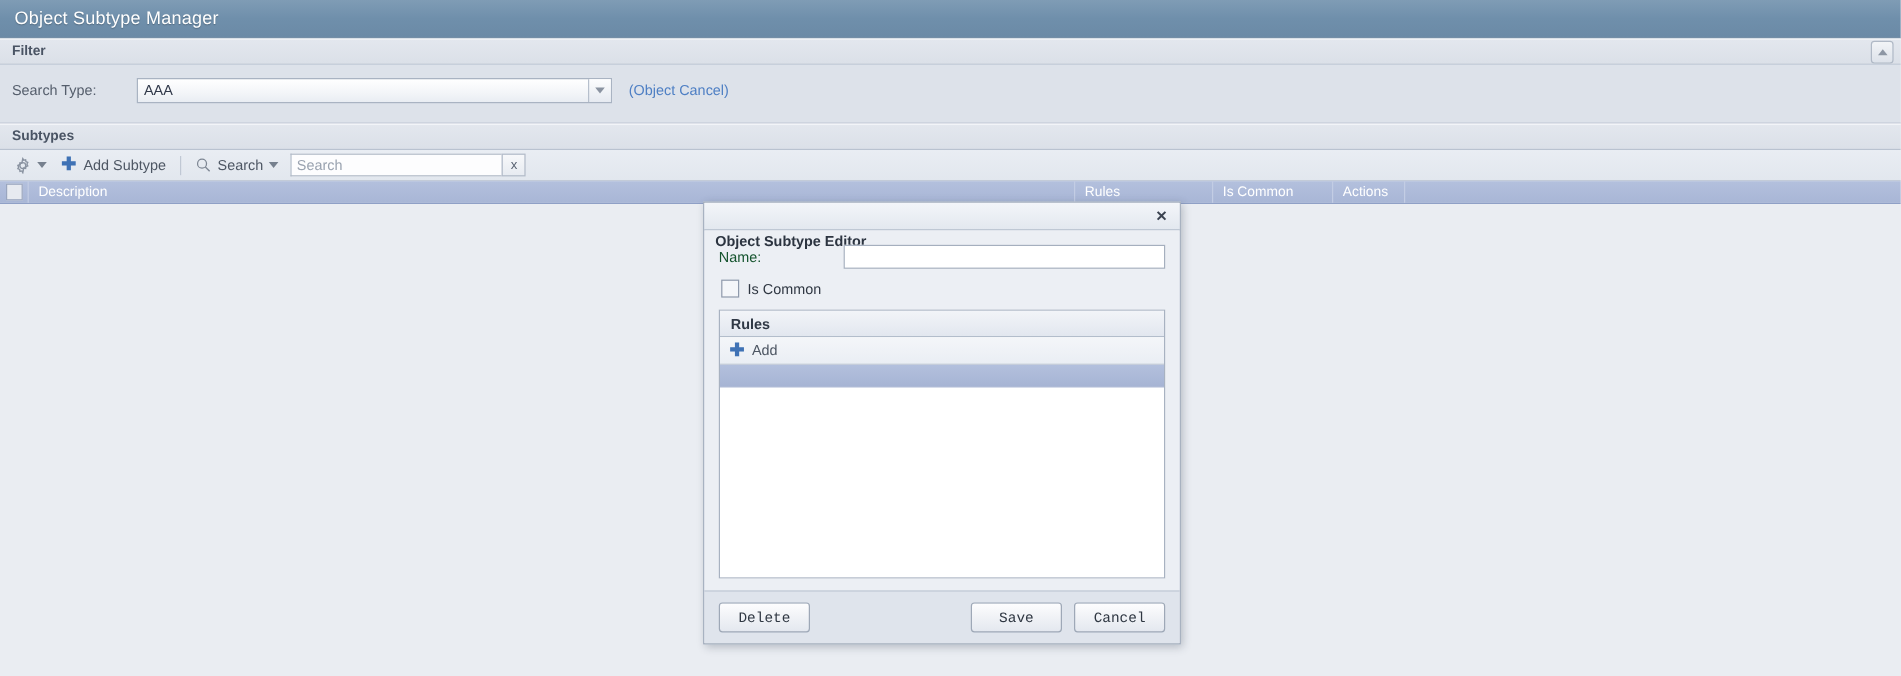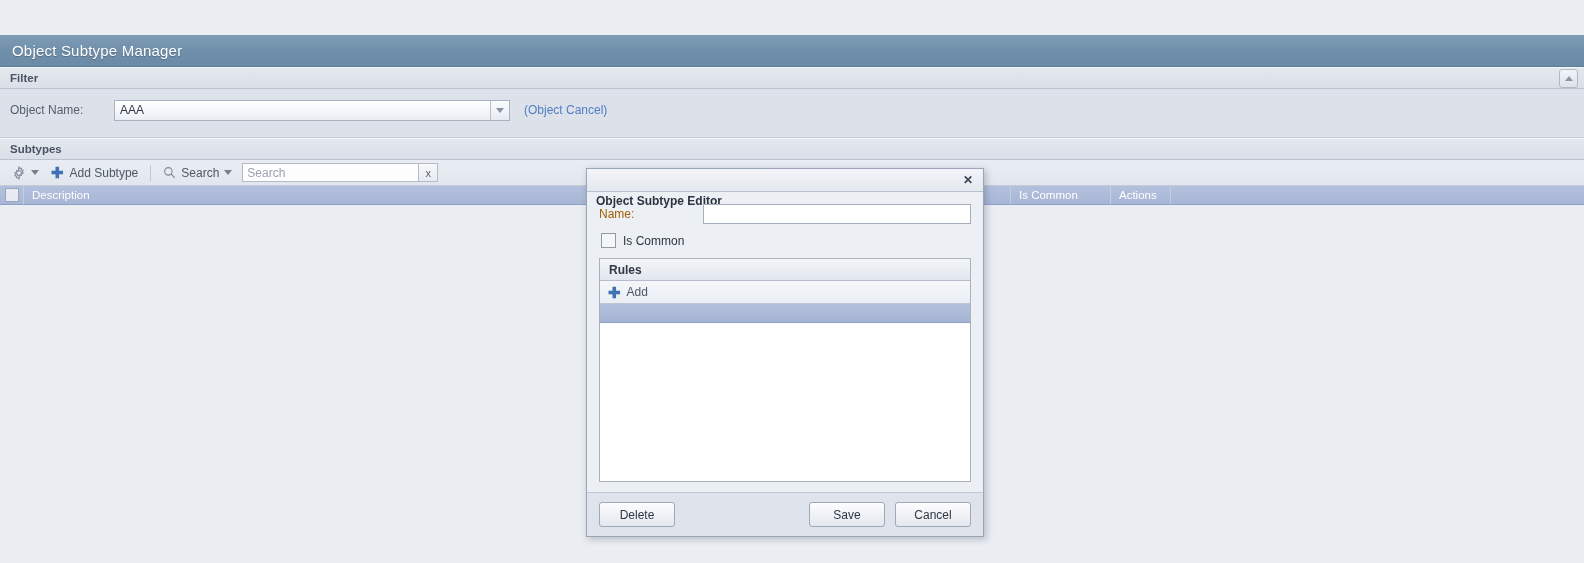--- a/index.html
+++ b/index.html
@@ -19,21 +19,20 @@
 
   
   .app-titlebar {
     height: 32px;
     background: linear-gradient(to bottom, #7f9cb5 0%, #6f8fab 50%, #6b8aa6 100%);
     border-bottom: 1px solid #5e7c97;
     display: flex;
     align-items: center;
     padding: 0 0 0 12px;
     box-sizing: border-box;
-    margin-top: 35px;
   }
   .app-title {
     color: #ffffff;
     font-size: 15px;
     letter-spacing: 0.2px;
     text-shadow: 0 1px 1px rgba(0,0,0,0.25);
   }
 
   
   .section-bar {
@@ -289,21 +288,21 @@
     background: #eceff4;
   }
   .fld-row {
     display: flex;
     align-items: center;
     margin-bottom: 9px;
   }
   .fld-label {
     width: 104px;
     font-size: 12px;
-    color: #a16207;
+    color: #14532d;
   }
   .fld-input {
     flex: 1;
     height: 20px;
     border: 1px solid #a5afbe;
     background: #ffffff;
     font-family: "Liberation Sans", sans-serif;
     font-size: 12px;
     padding: 0 4px;
     outline: none;
@@ -394,21 +393,21 @@
     align-items: center;
     padding: 0 12px;
     box-sizing: border-box;
   }
   .btn {
     min-width: 76px;
     height: 25px;
     border: 1px solid #9ea8b7;
     border-radius: 3px;
     background: linear-gradient(to bottom, #fdfdfe 0%, #f0f2f6 50%, #e4e8ef 100%);
-    font-family: Liberation Sans, sans-serif;
+    font-family: Liberation Mono, monospace;
     font-size: 12px;
     color: #2f3742;
     cursor: pointer;
     padding: 0 12px;
   }
   .footer-spacer { flex: 1; }
   .btn + .btn { margin-left: 10px; }
 </style>
 </head>
 <body>
@@ -421,21 +420,21 @@
   <span class="section-bar-title">Filter</span>
   <span class="collapse-btn">
     <span class="tri"></span>
   </span>
 </div>
 
 <div class="filter-panel">
 
 
   <div class="filter-row">
-    <span class="filter-label">Object Name:</span>
+    <span class="filter-label">Search Type:</span>
     <div class="combo">
       <span class="combo-value">AAA</span>
       <span class="combo-arrow">
         <span class="tri"></span>
       </span>
     </div>
     <span class="object-types-link">(Object Cancel)</span>
   </div>
 
 </div>

